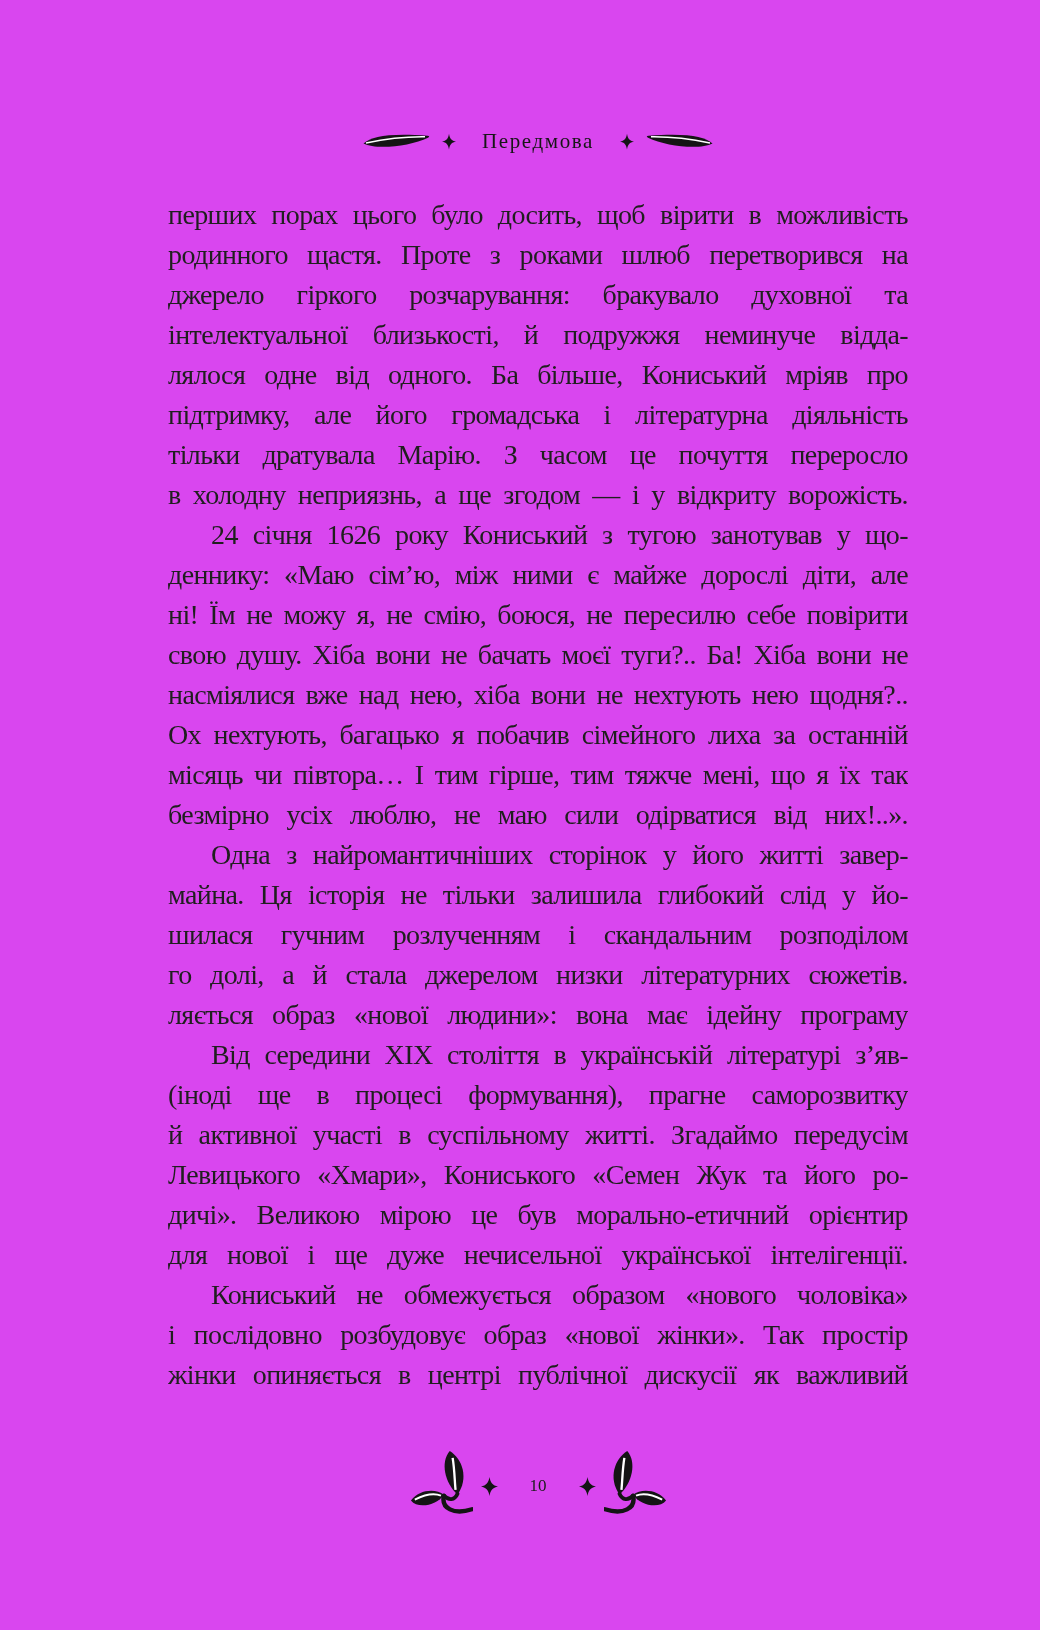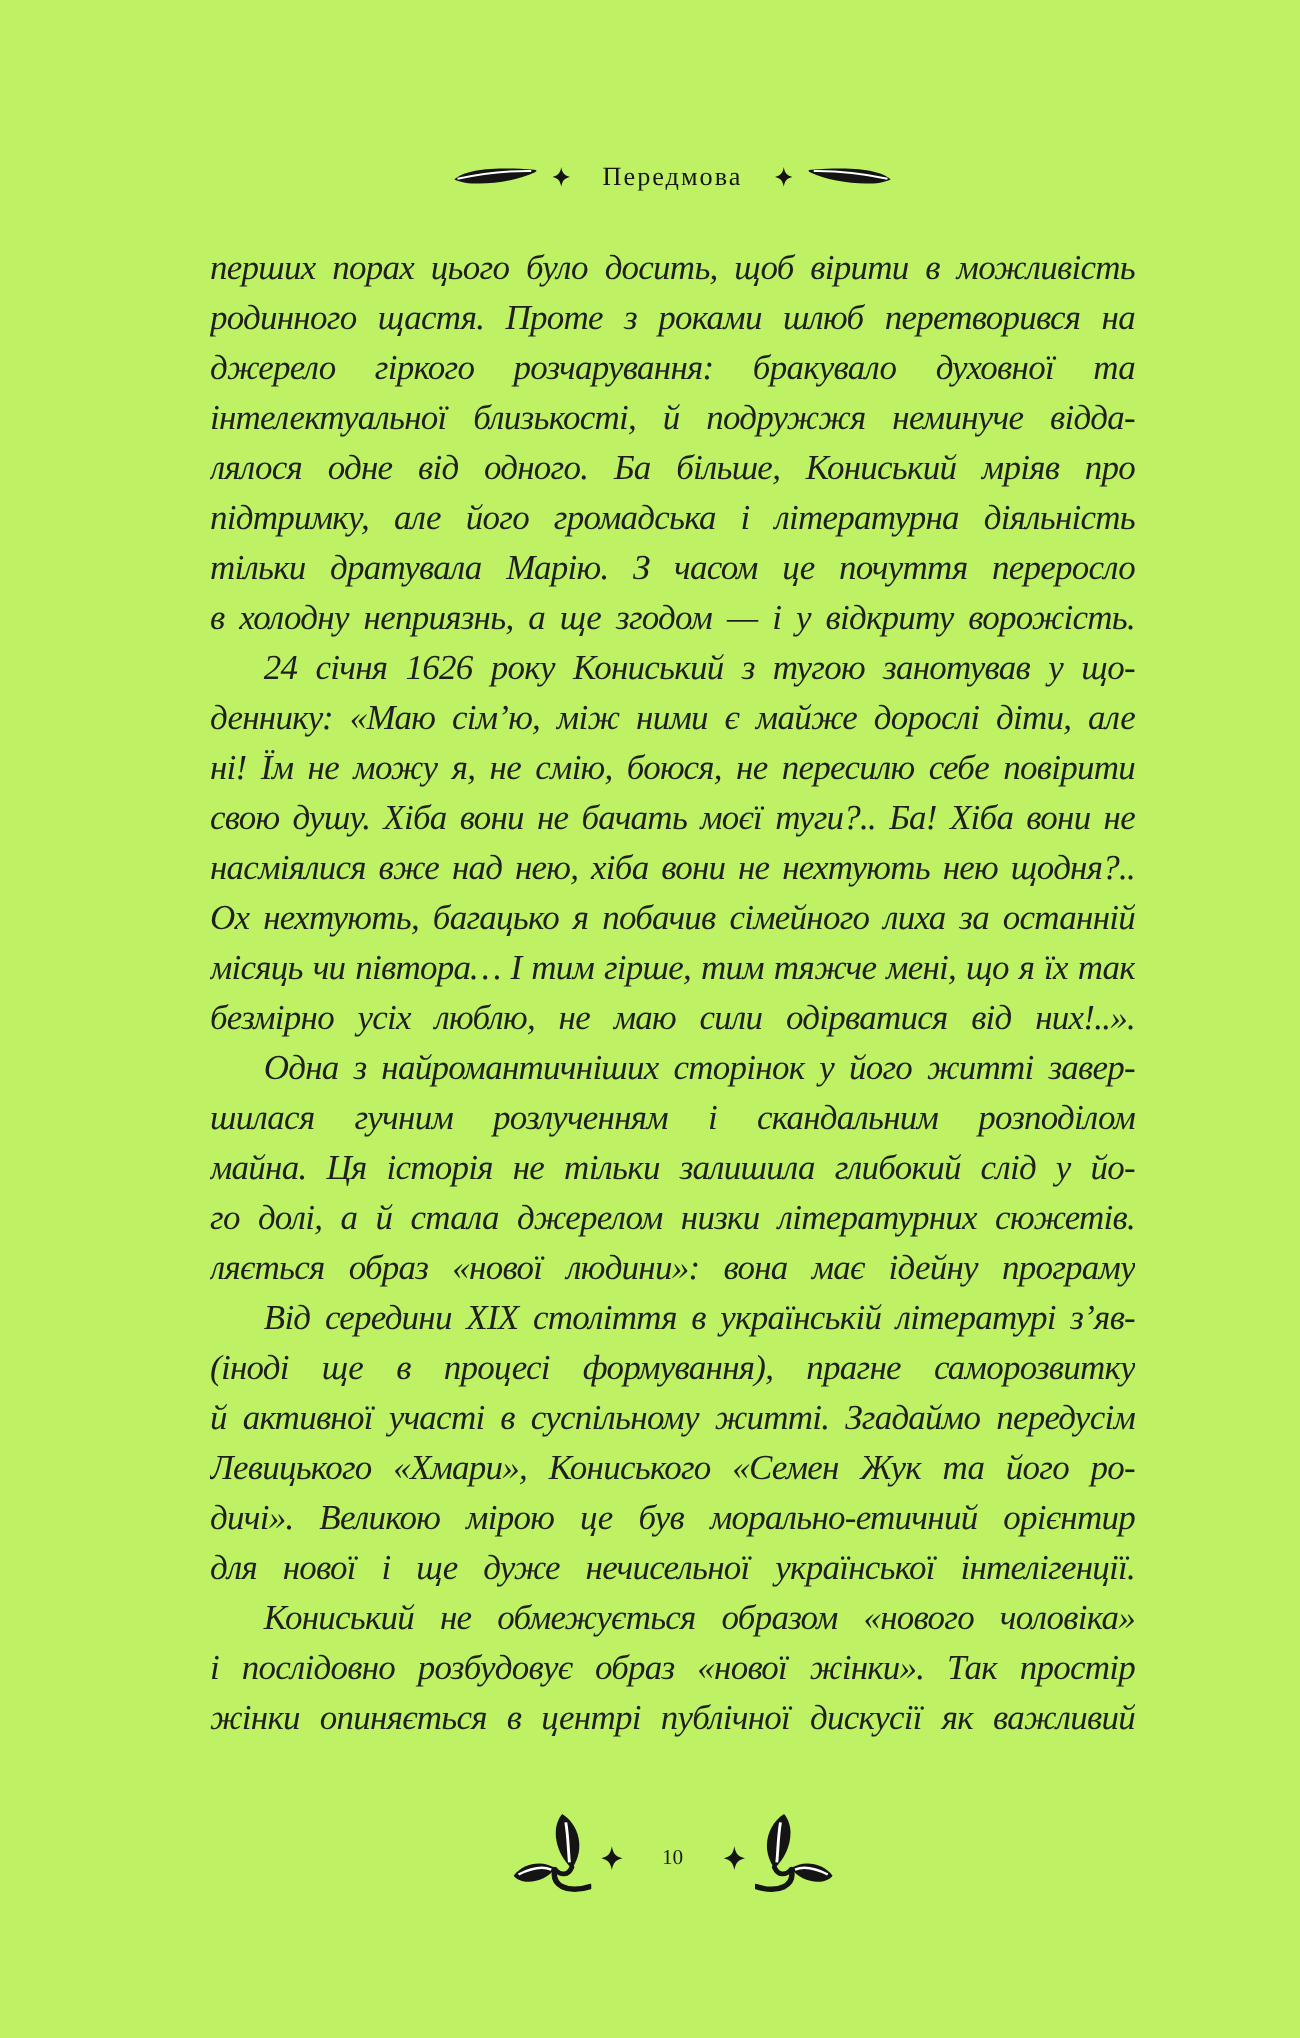--- a/index.html
+++ b/index.html
@@ -1,21 +1,21 @@
 <!DOCTYPE html>
 <html><head>
 <meta charset="utf-8">
 <style>
   html,body { margin:0; padding:0; }
   body { background:#e8e8e8; }
   .page {
     position:relative;
     width:1040px; height:1630px;
     margin:0 auto;
-    background:#bef264;
+    background:#d946ef;
     font-family:"Liberation Serif", "DejaVu Serif", serif;
     overflow:hidden;
   }
   
   .header {
     position:absolute; left:168px; top:118px; width:740px; height:46px;
     display:flex; align-items:center; justify-content:center;
   }
   .header .leaf { flex:0 0 auto; }
   .header .leaf-left  { margin-right:12px; }
@@ -26,21 +26,21 @@
     font-size:21px; letter-spacing:1.6px; color:#161616; white-space:nowrap;
   }
   
   .body-text {
     position:absolute; left:168px; top:195px; width:740px;
     font-size:28px; line-height:40px; letter-spacing:-0.6px;
     color:#1f1f1e;
   }
   .line {
     height:40px; overflow:hidden;
-    text-align:justify; text-align-last:justify;font-style:italic;
+    text-align:justify; text-align-last:justify;
   }
   .line.indent { padding-left:43px; }
   
   .footer {
     position:absolute; left:168px; top:1446px; width:740px; height:80px;
     display:flex; align-items:center; justify-content:center;
   }
   .footer .sprig { flex:0 0 auto; }
   .footer .sprig-left  { margin-right:8px; }
   .footer .sprig-right { margin-left:8px; transform:scaleX(-1); }
@@ -83,22 +83,22 @@
       <div class="line">в холодну неприязнь, а ще згодом — і у відкриту ворожість.</div>
       <div class="line indent">24 січня 1626 року Кониський з тугою занотував у що-</div>
       <div class="line">деннику: «Маю сім’ю, між ними є майже дорослі діти, але</div>
       <div class="line">ні! Їм не можу я, не смію, боюся, не пересилю себе повірити</div>
       <div class="line">свою душу. Хіба вони не бачать моєї туги?.. Ба! Хіба вони не</div>
       <div class="line">насміялися вже над нею, хіба вони не нехтують нею щодня?..</div>
       <div class="line">Ох нехтують, багацько я побачив сімейного лиха за останній</div>
       <div class="line">місяць чи півтора… І тим гірше, тим тяжче мені, що я їх так</div>
       <div class="line">безмірно усіх люблю, не маю сили одірватися від них!..».</div>
       <div class="line indent">Одна з найромантичніших сторінок у його житті завер-</div>
+      <div class="line">майна. Ця історія не тільки залишила глибокий слід у йо-</div>
       <div class="line">шилася гучним розлученням і скандальним розподілом</div>
-      <div class="line">майна. Ця історія не тільки залишила глибокий слід у йо-</div>
       <div class="line">го долі, а й стала джерелом низки літературних сюжетів.</div>
       <div class="line">ляється образ «нової людини»: вона має ідейну програму</div>
       <div class="line indent">Від середини XIX століття в українській літературі з’яв-</div>
       <div class="line">(іноді ще в процесі формування), прагне саморозвитку</div>
       <div class="line">й активної участі в суспільному житті. Згадаймо передусім</div>
       <div class="line">Левицького «Хмари», Кониського «Семен Жук та його ро-</div>
       <div class="line">дичі». Великою мірою це був морально-етичний орієнтир</div>
       <div class="line">для нової і ще дуже нечисельної української інтелігенції.</div>
       <div class="line indent">Кониський не обмежується образом «нового чоловіка»</div>
       <div class="line">і послідовно розбудовує образ «нової жінки». Так простір</div>

